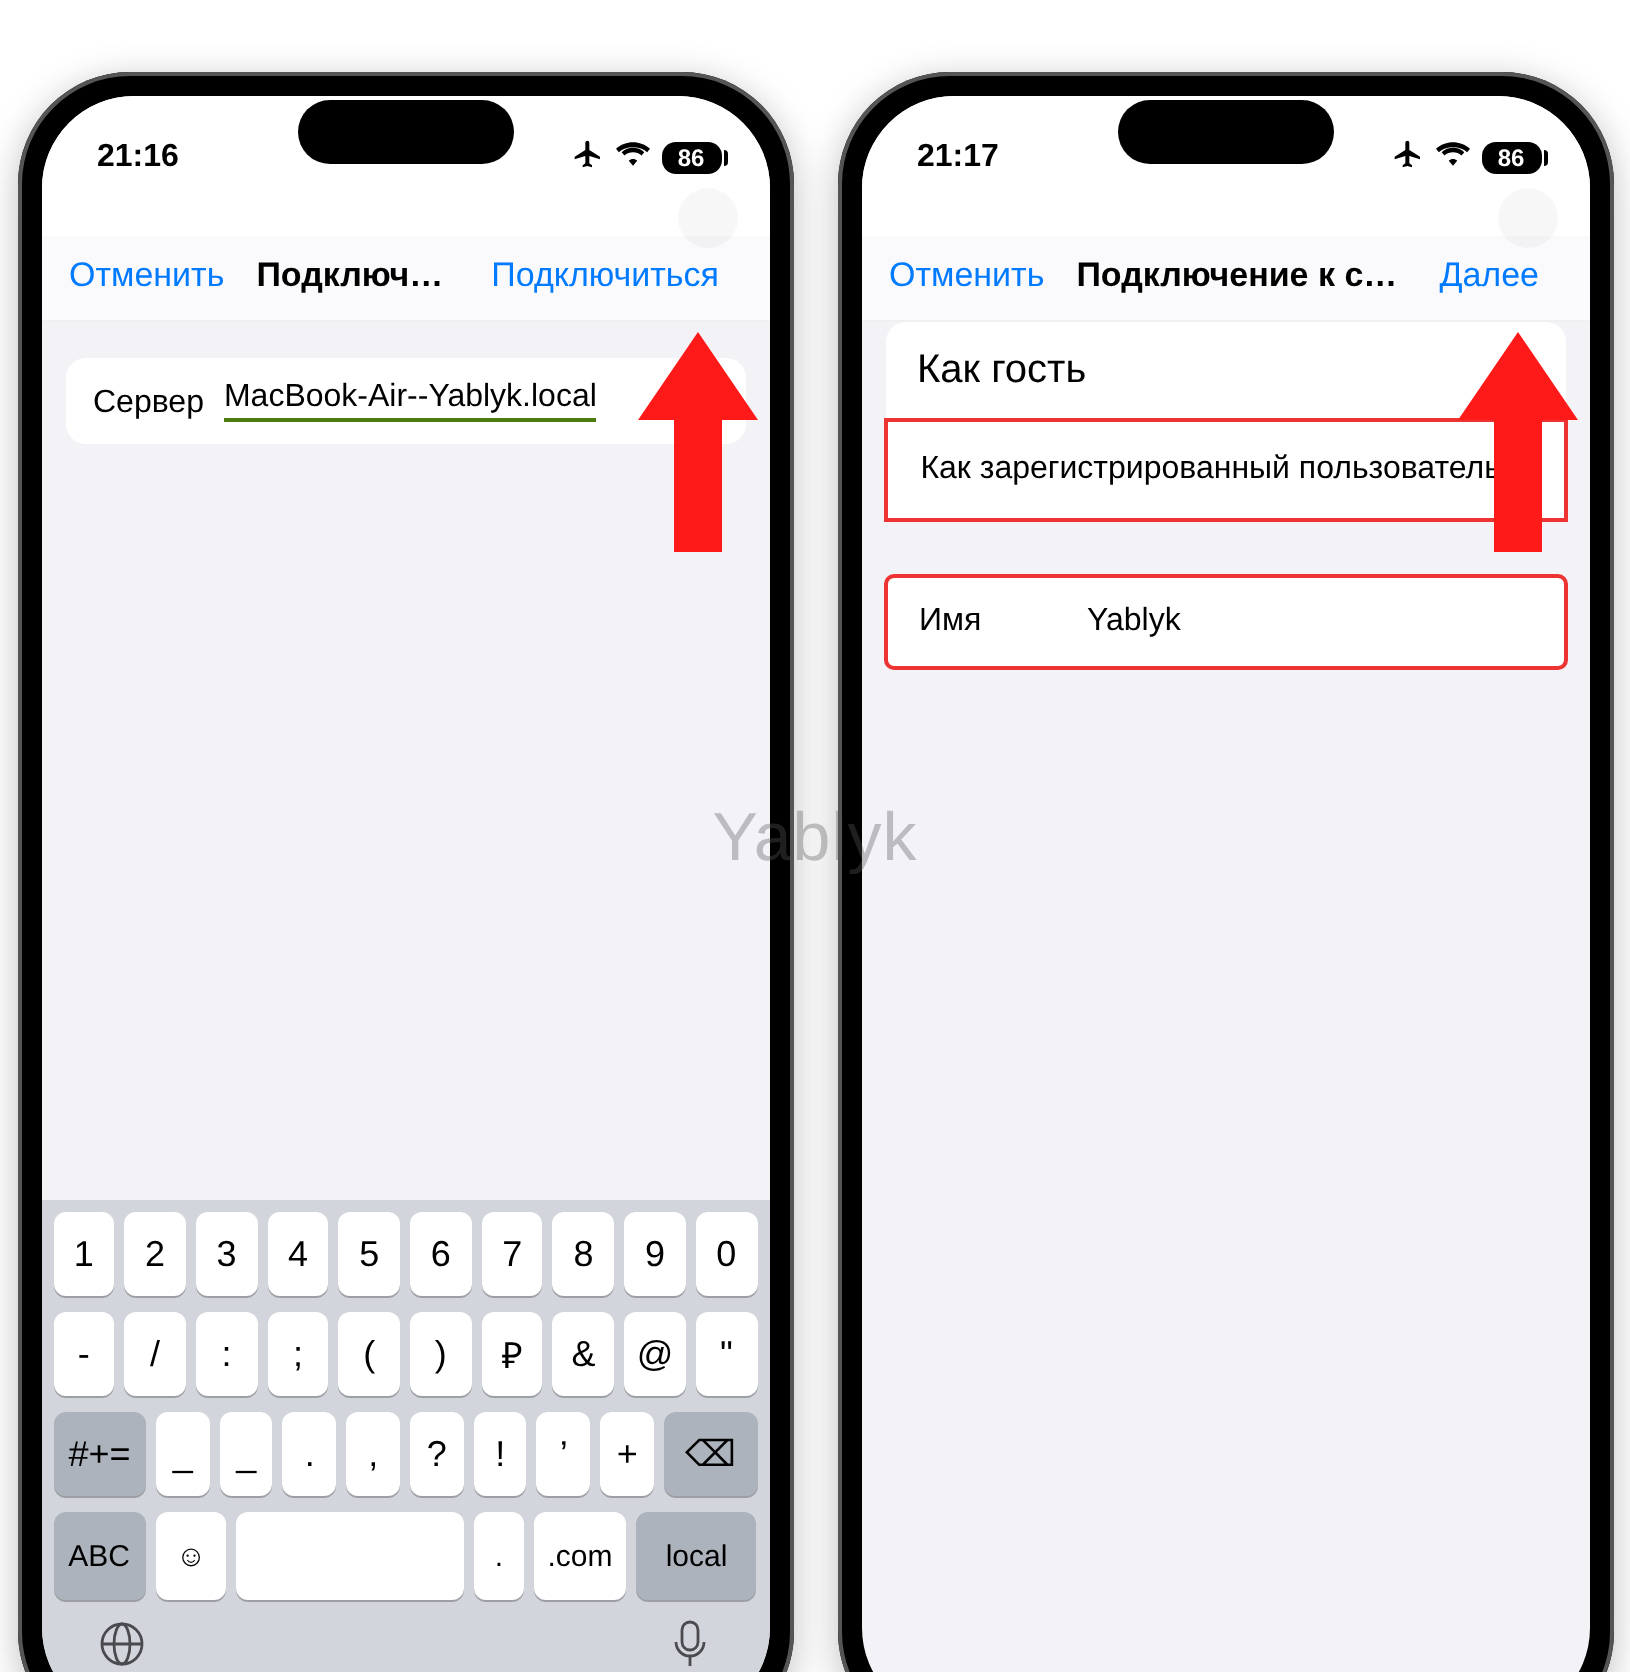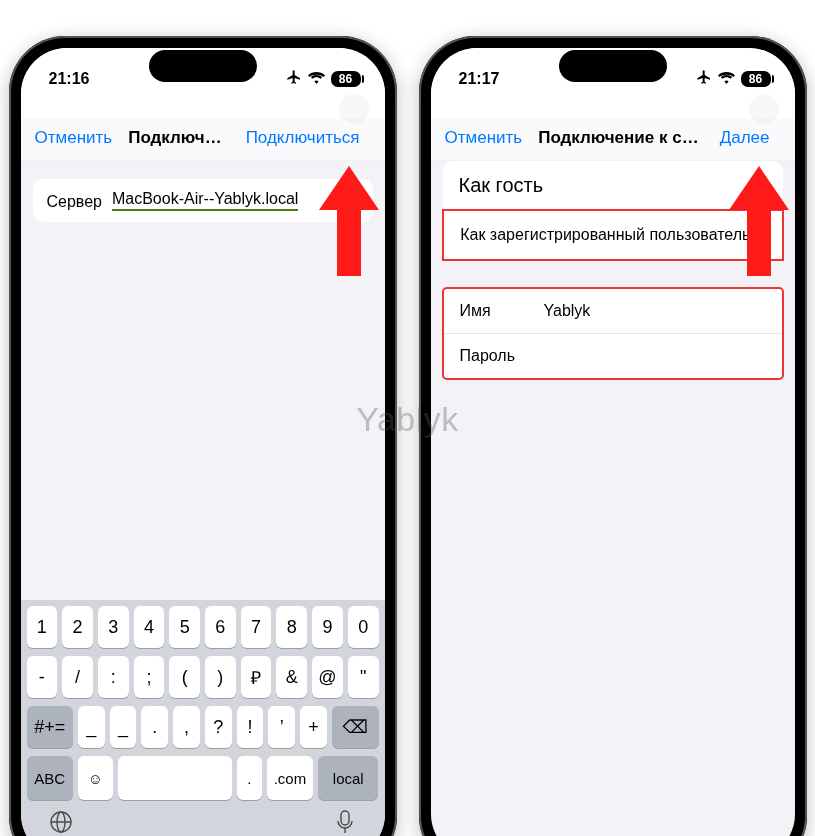--- a/index.html
+++ b/index.html
@@ -280,24 +280,20 @@
         </div>
       </div>
 
       <div style="height:28px;"></div>
 
       <div class="group red-line">
         <div class="field-row">
           <span class="field-label">Имя</span>
           <span class="field-value">Yablyk</span>
         </div>
-        <div class="field-row">
-          <span class="field-label">Пароль</span>
-          <input type="password" class="field-value" value="" style="">
-        </div>
       </div>
 
       <div class="arrow" style="top:118px; right:6px;">
         <svg viewBox="0 0 60 110">
             <polygon fill="#ff1a1a" points="30,0 60,44 42,44 42,110 18,110 18,44 0,44"></polygon>
           </svg>
       </div>
 
       <div class="home-indicator"></div>
     </div>

